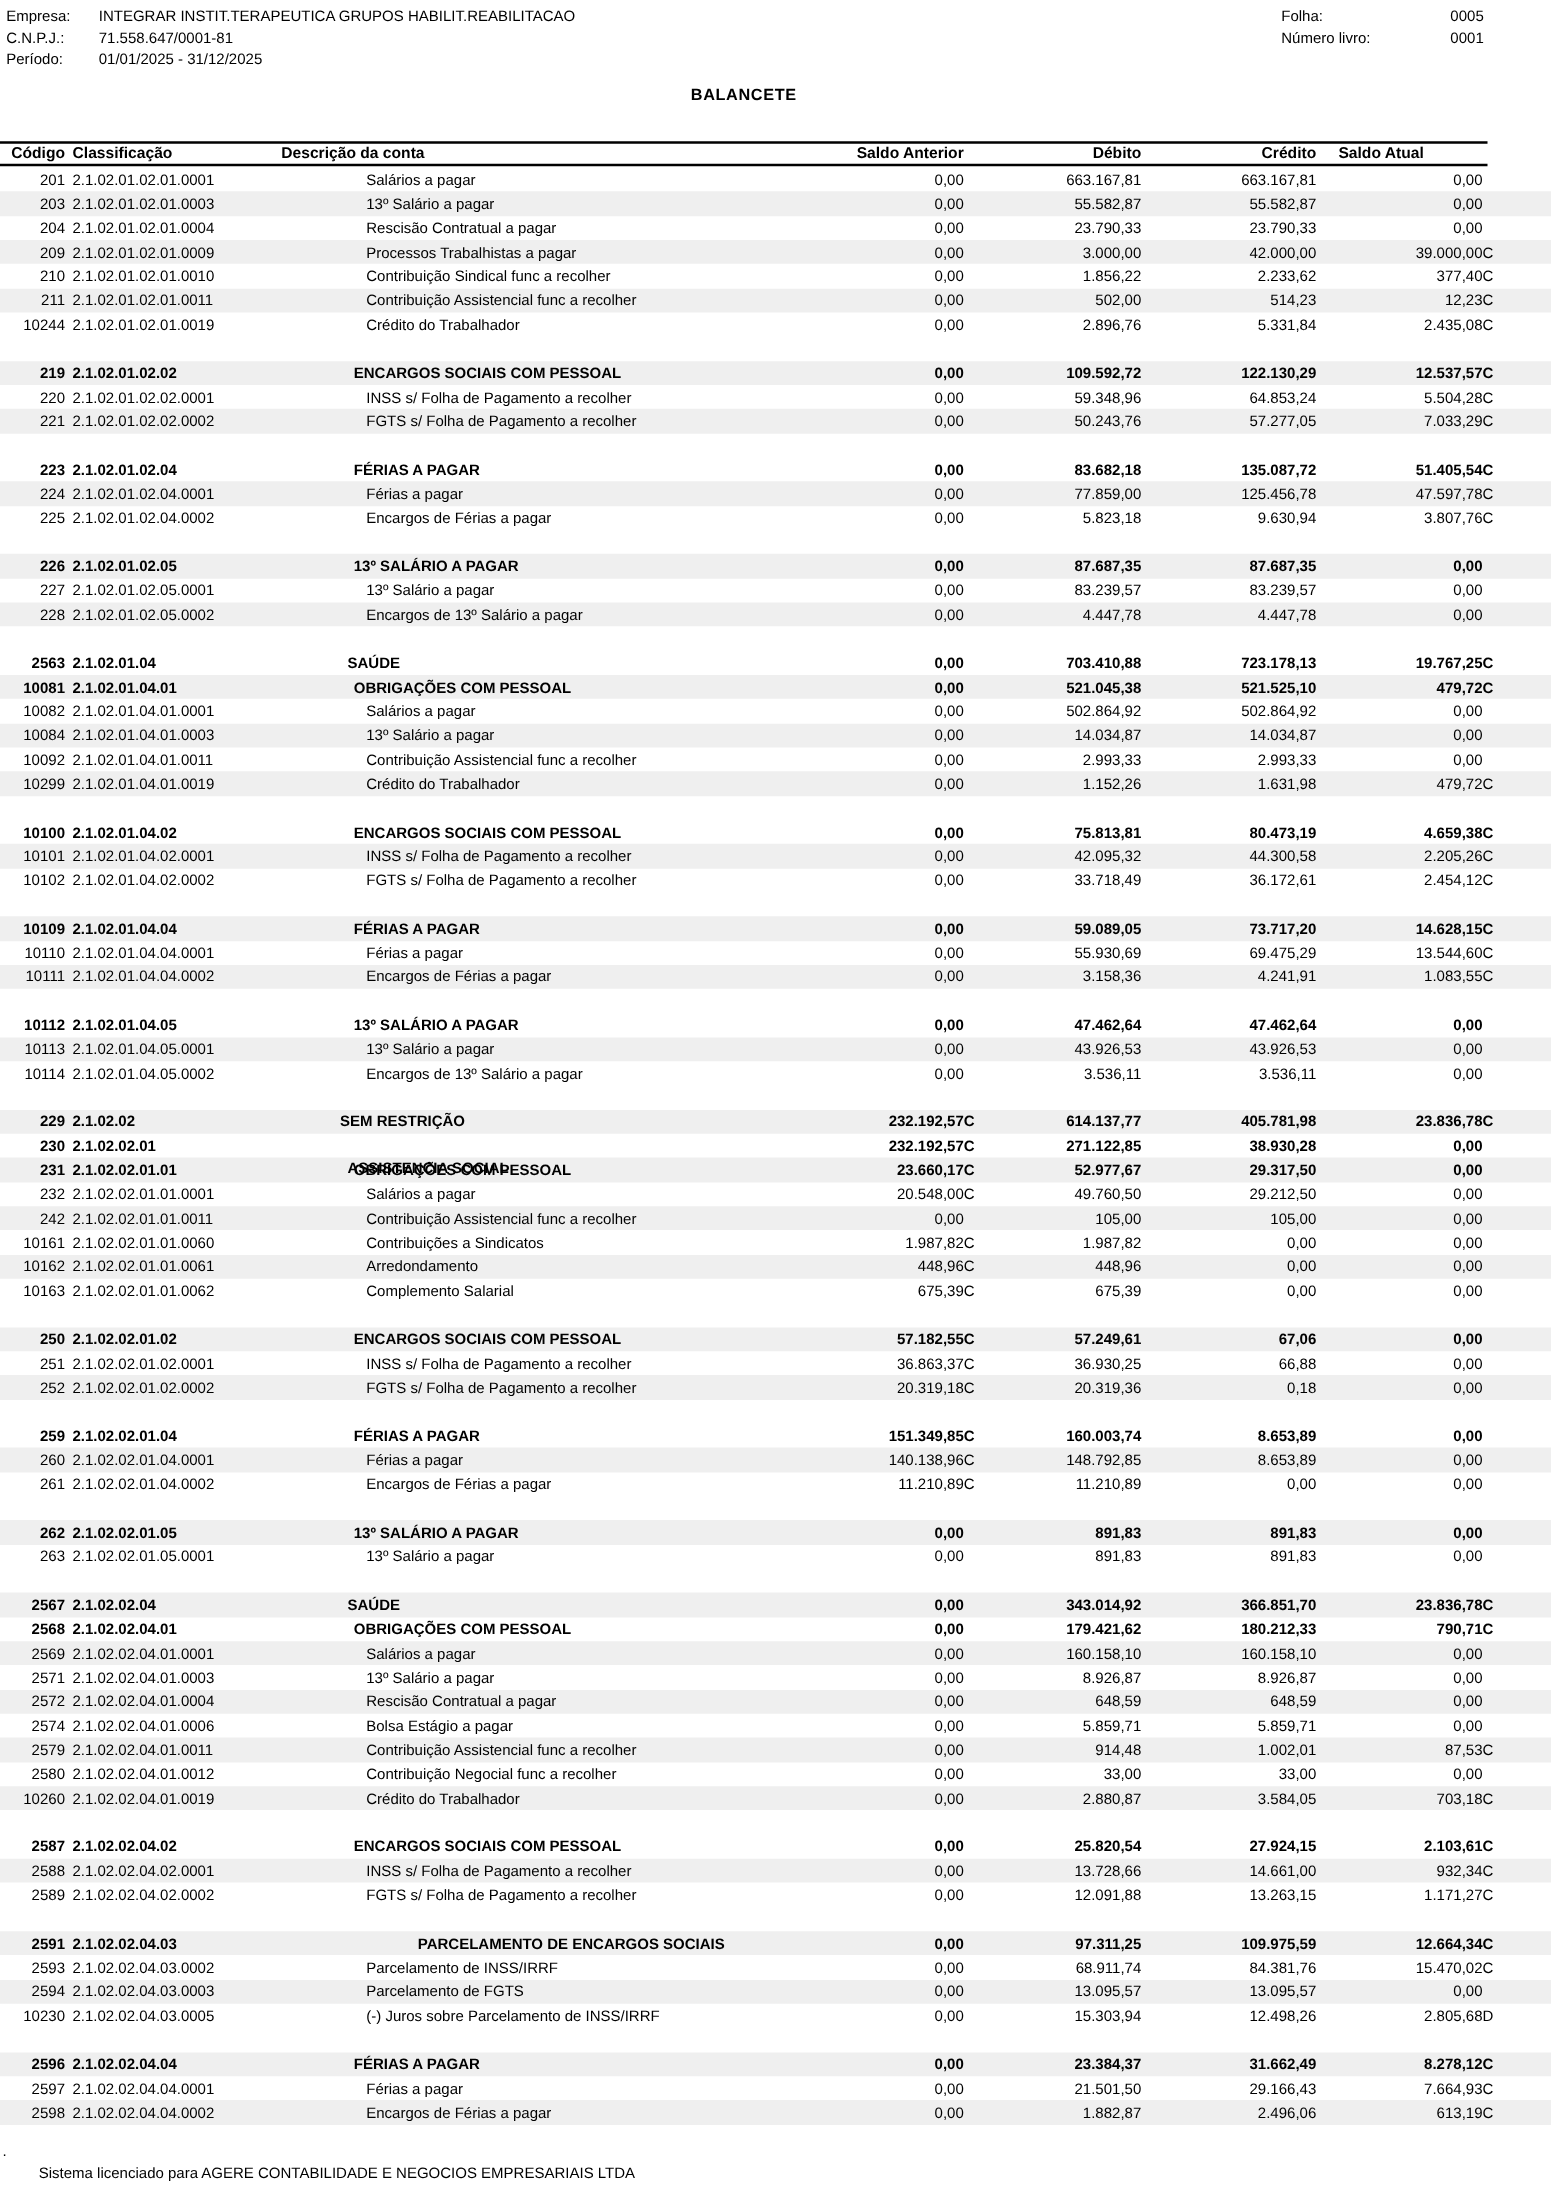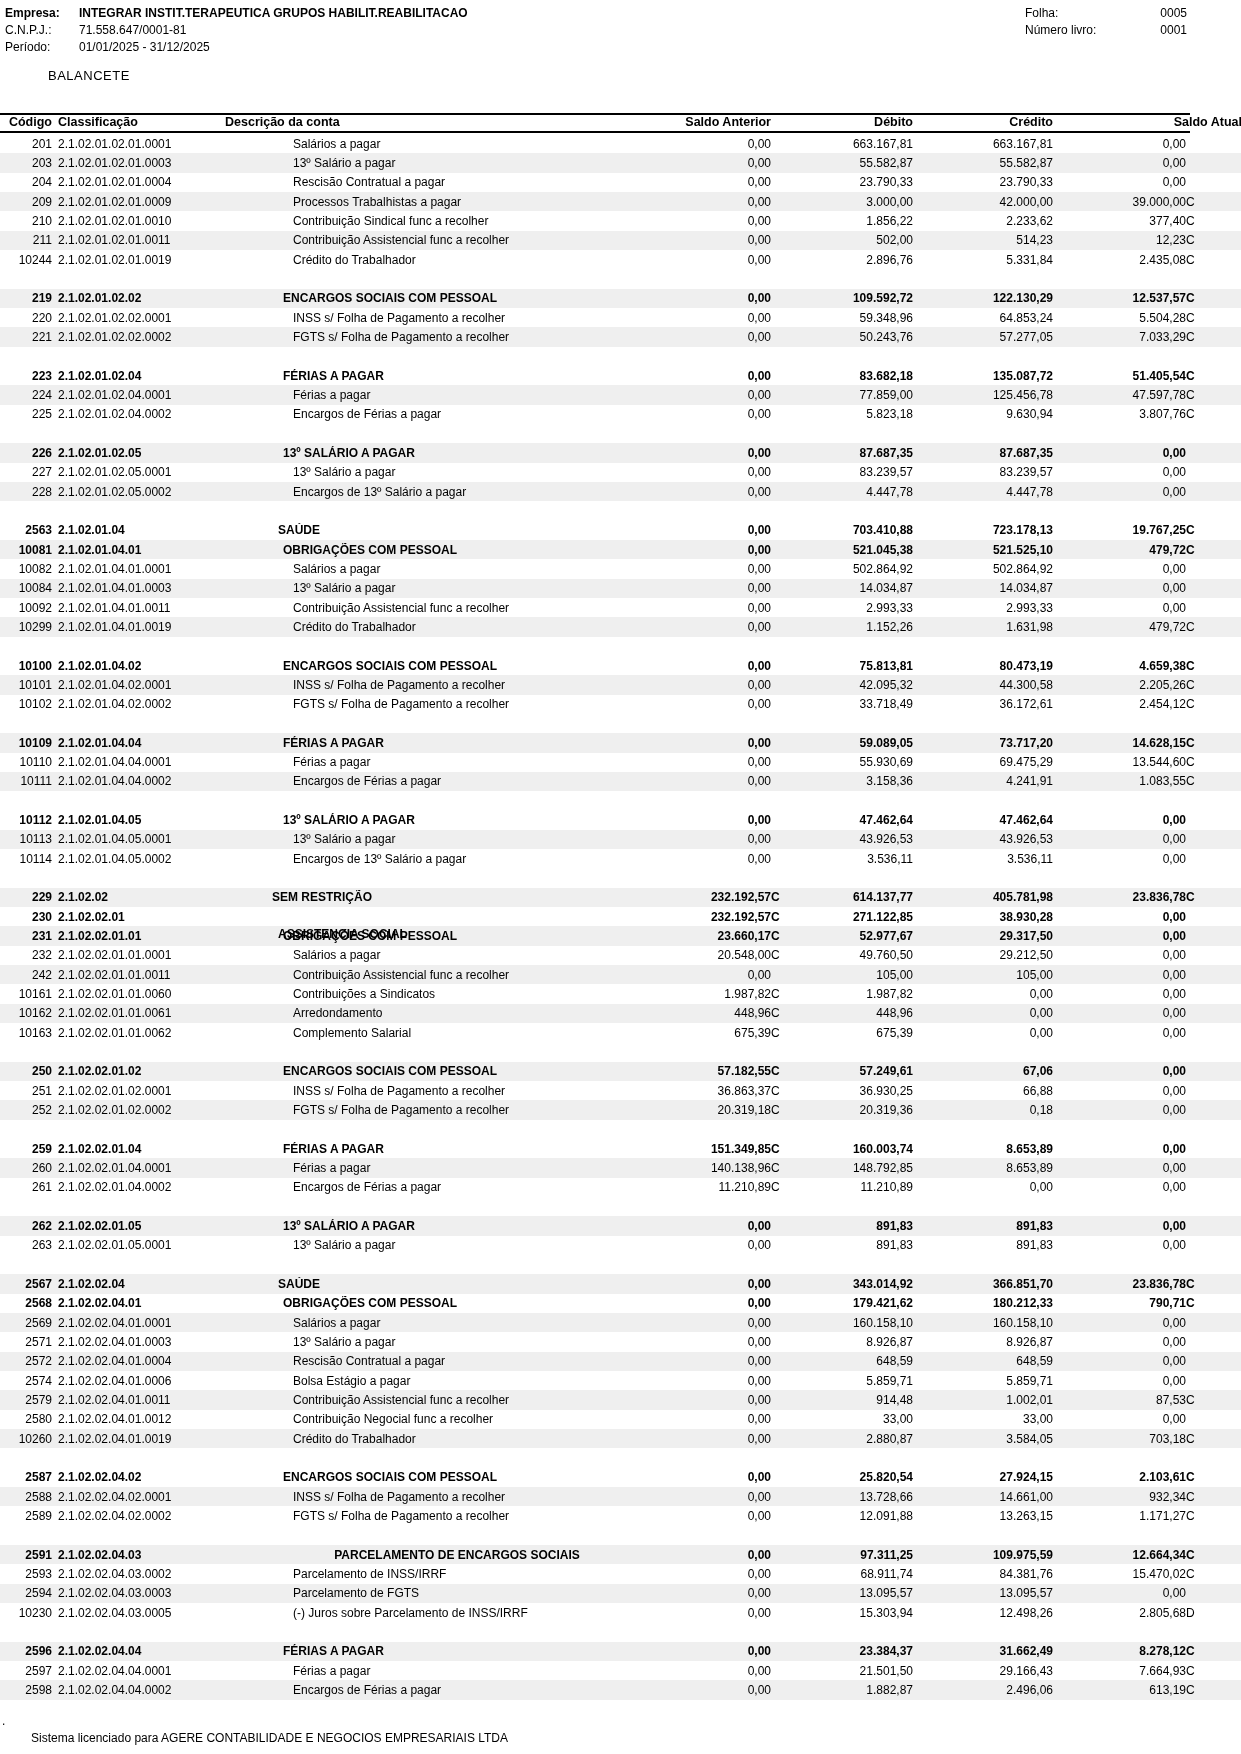--- a/index.html
+++ b/index.html
@@ -8,25 +8,25 @@
     position:relative;
     width:1241px;height:1754px;
     background:#ffffff;
     font-family:"Liberation Sans","DejaVu Sans",sans-serif;
     color:#000;
     overflow:hidden;
   }
   
   .hdr-line{position:absolute;font-size:12px;line-height:15px;white-space:nowrap;}
   .hdr-label{display:inline-block;width:74px;}
-  .bold{font-weight:bold;}
+  .bold{font-weight:normal;}
   .right-val{position:absolute;width:87px;text-align:right;font-size:12px;line-height:15px;}
   
-  #title{position:absolute;top:68px;left:0;width:1190px;
-         font-size:13px;font-weight:normal;letter-spacing:0.5px;margin-left:48px;}
+  #title{position:absolute;top:68px;left:0;width:1190px;text-align:center;
+         font-size:13px;font-weight:bold;letter-spacing:0.5px;}
   
   .rule{position:absolute;left:0;width:1190px;height:2px;background:#000;}
   
   .colhdr{position:absolute;top:114px;height:14px;line-height:17px;
           font-size:12.5px;font-weight:bold;white-space:nowrap;}
   .ra{text-align:right;}
   
   #tbody{position:absolute;top:134px;left:0;width:1241px;}
   .row{display:flex;align-items:center;height:19.33px;font-size:12px;
        padding-right:55px;box-sizing:border-box;white-space:nowrap;}
@@ -67,21 +67,21 @@
 
   <div id="title">BALANCETE</div>
 
   <div class="rule" style="top:113px;"></div>
   <div class="colhdr ra" style="left:0;width:52px;">Código</div>
   <div class="colhdr" style="left:58px;">Classificação</div>
   <div class="colhdr" style="left:225px;">Descrição da conta</div>
   <div class="colhdr ra" style="left:631px;width:140px;">Saldo Anterior</div>
   <div class="colhdr ra" style="left:771px;width:142px;">Débito</div>
   <div class="colhdr ra" style="left:913px;width:140px;">Crédito</div>
-  <div class="colhdr ra" style="left:1109px;width:133px;">Saldo Atual</div>
+  <div class="colhdr ra" style="left:1006px;width:133px;">Saldo Atual</div>
   <div class="rule" style="top:131px;"></div>
 
   <div id="tbody">
       <div class="row">
         <div class="c-cod">201</div>
         <div class="c-cls">2.1.02.01.02.01.0001</div>
         <div class="c-desc" style="padding-left: 30px;">Salários a pagar</div>
         <div class="c-amt c-sa"><span class="num">0,00</span><span class="suf"></span></div>
         <div class="c-amt c-deb"><span class="num">663.167,81</span><span class="suf"></span></div>
         <div class="c-amt c-cred"><span class="num">663.167,81</span><span class="suf"></span></div>

